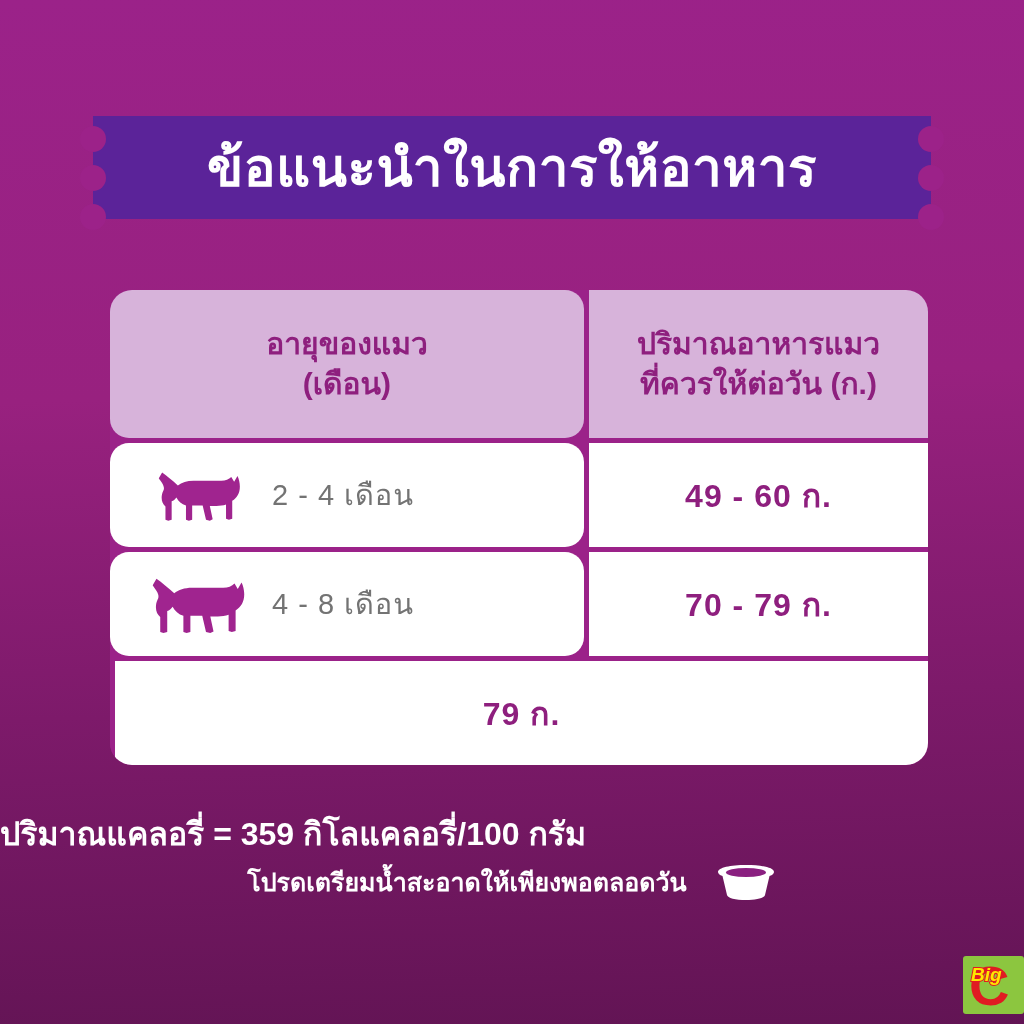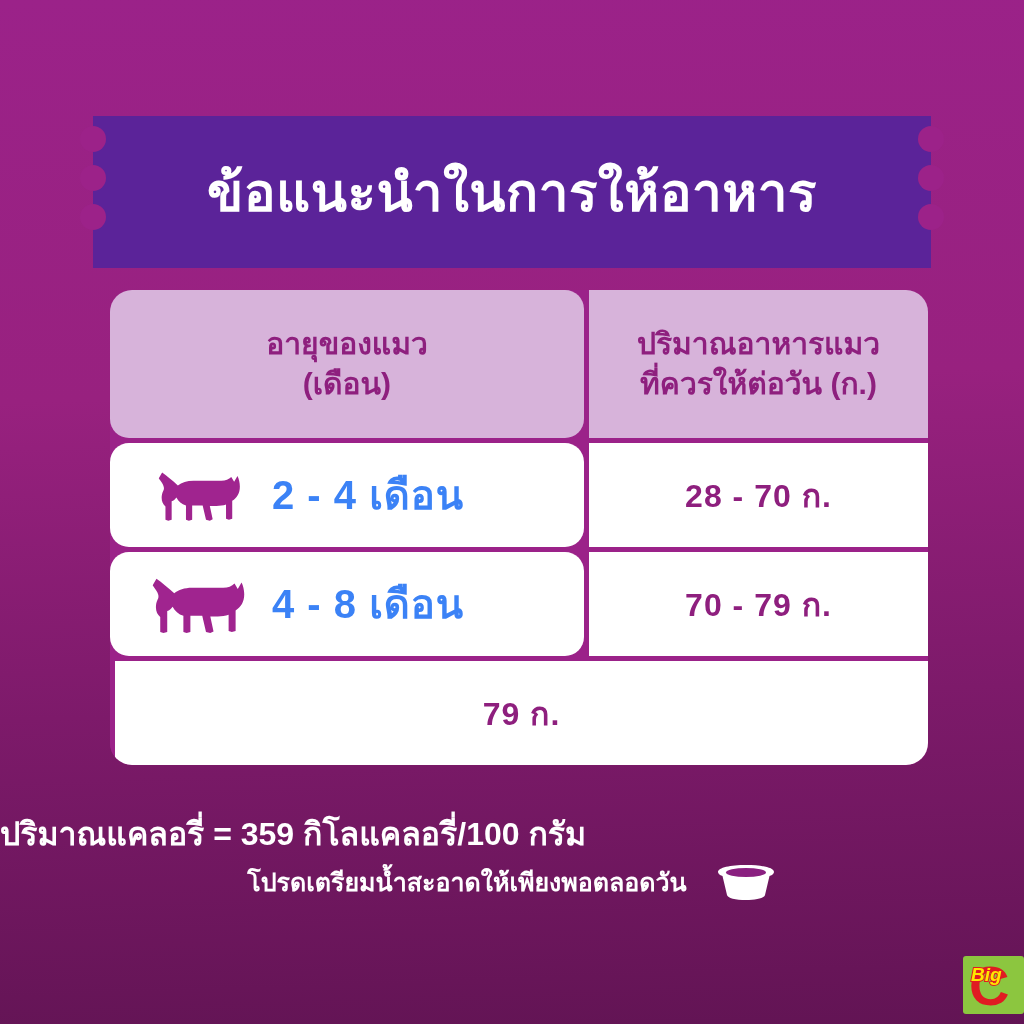--- a/index.html
+++ b/index.html
@@ -5,21 +5,21 @@
   * { margin:0; padding:0; box-sizing:border-box; }
   html, body { width:1024px; height:1024px; }
   body {
     font-family: "Liberation Sans", sans-serif;
     background: linear-gradient(178deg, #9B2289 0%, #98217F 38%, #7D1A6A 68%, #621454 100%);
     position:relative; overflow:hidden;
   }
 
   
   #banner-wrap {
-    position:absolute; left:93px; top:116px; width:838px; height:152px;
+    position:absolute; left:93px; top:116px; width:838px; height:103px;
   }
   .banner-body {
     position:absolute; left:22px; top:0; right:22px; height:100%;
     background:#5B2399;
   }
   .banner-edge {
     position:absolute; top:0; width:22px; height:100%;
     background:#5B2399;
   }
   .banner-edge.left  { left:0; }
@@ -66,21 +66,21 @@
     color:#8E1F7E; font-size:30px; font-weight:bold;
     text-align:center; line-height:1.32; white-space:pre-line;
   }
 
   .cat-slot {
     width:132px; margin-left:30px; flex:none;
     display:flex; align-items:center; justify-content:center;
   }
   .cat-slot svg { display:block; }
   .age-text {
-    color:#3b82f6; font-size:40px; font-weight:bold;
+    color:#737373; font-size:29px; font-weight:normal;
     letter-spacing:1px; white-space:nowrap;
   }
   .amt-text {
     color:#8E1F7E; font-size:32px; font-weight:bold;
     letter-spacing:1px; white-space:nowrap;
   }
 
   
   #cal-line {
     position:absolute; left:0; right:0; top:808px;
@@ -149,21 +149,21 @@
     <div class="cell age">
       <span class="cat-slot">
         <svg width="96" height="62" viewBox="0 0 200 130" aria-hidden="true">
           <path fill="#A0248F" d="M8 18c10 7 22 17 33 27 8-6 19-10 33-10h58c9 0 16-3 21-8l6 10 7-12c3 6 5 14 5 22 0 14-6 24-16 30v38l-7 2-6-2v-30c-6 2-13 3-20 3h-14l6 28-6 3-8-2-7-30h-22v30l-7 2-6-2v-30c-9-3-16-9-20-17-3 4-6 7-10 8v39l-7 2-6-2V89c-5-4-8-10-8-18 0-5 1-10 3-14C16 48 6 38 1 30z"></path>
         </svg>
       </span>
       <span class="age-text">2 - 4 เดือน</span>
     </div>
     <div class="rule-v"></div>
     <div class="cell amt">
-      <span class="amt-text">28 - 70 ก.</span>
+      <span class="amt-text">49 - 60 ก.</span>
     </div>
   </div>
 
   <div class="rule-h"></div>
 
   <div class="trow body">
     <div class="cell age">
       <span class="cat-slot">
         <svg width="108" height="70" viewBox="0 0 200 130" aria-hidden="true">
           <path fill="#A0248F" d="M8 18c10 7 22 17 33 27 8-6 19-10 33-10h58c9 0 16-3 21-8l6 10 7-12c3 6 5 14 5 22 0 14-6 24-16 30v38l-7 2-6-2v-30c-6 2-13 3-20 3h-14l6 28-6 3-8-2-7-30h-22v30l-7 2-6-2v-30c-9-3-16-9-20-17-3 4-6 7-10 8v39l-7 2-6-2V89c-5-4-8-10-8-18 0-5 1-10 3-14C16 48 6 38 1 30z"></path>

